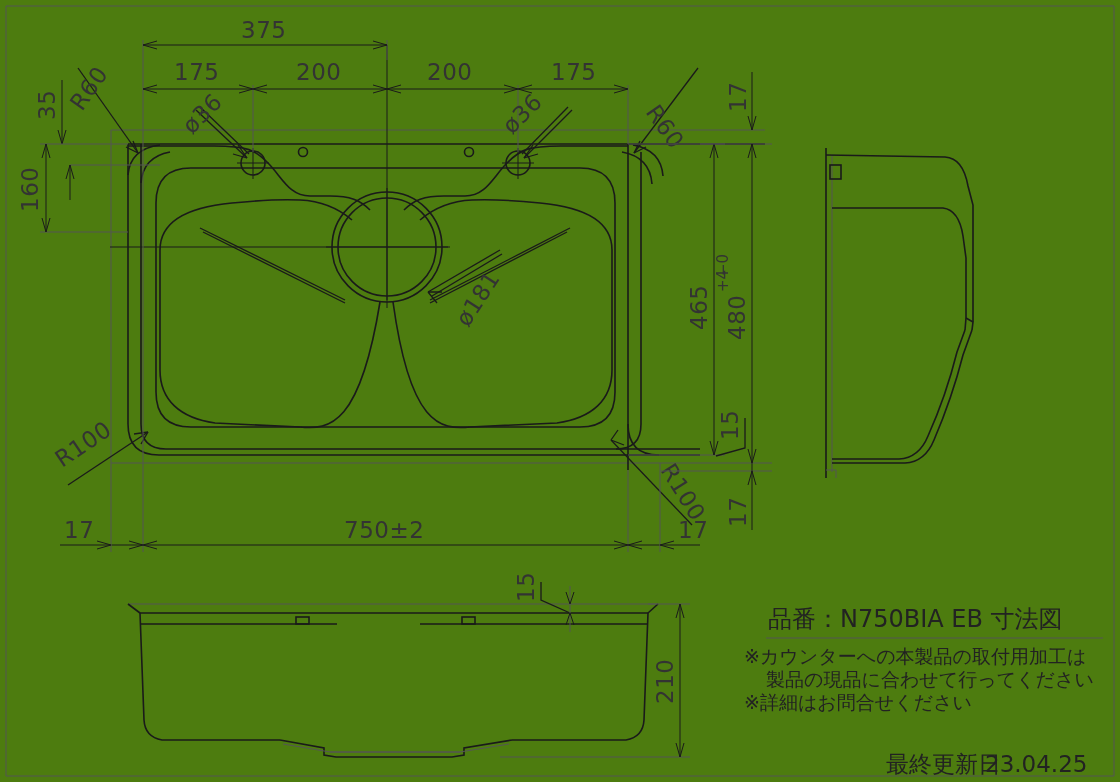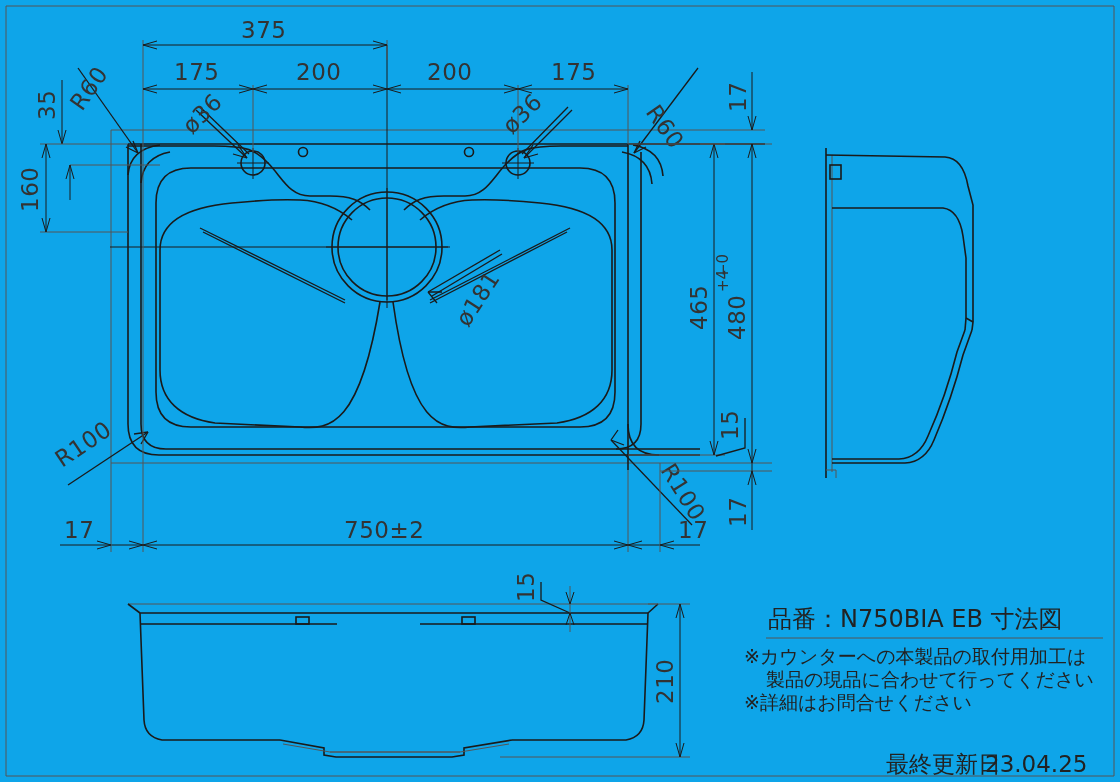--- a/index.html
+++ b/index.html
@@ -1,18 +1,18 @@
 <!DOCTYPE html>
 <html><head>
 <meta charset="utf-8">
 <style>
   html,body{margin:0;padding:0;background:#ffffff;}
   body{width:1120px;height:782px;overflow:hidden;
        font-family:"DejaVu Sans","Liberation Sans",sans-serif;}
-  #sheet{position:relative;width:1120px;height:782px;background:#0ea5e9;}
+  #sheet{position:relative;width:1120px;height:782px;background:#4d7c0f;}
   svg{display:block;}
   .ln{fill:none;stroke:#1a1a1a;stroke-width:1.6;}
   .ln-thin{fill:none;stroke:#555;stroke-width:1.0;}
   .ln-dim{fill:none;stroke:#1a1a1a;stroke-width:1.0;}
   .ln-ext{fill:none;stroke:#555;stroke-width:1.0;}
   .ln-center{fill:none;stroke:#1a1a1a;stroke-width:1.0;}
   .lead{fill:none;stroke:#1a1a1a;stroke-width:1.3;}
   .dimtxt{font-family:"DejaVu Sans","Liberation Sans",sans-serif;
           font-size:23px;fill:#333;letter-spacing:0.5px;}
   .dimtxt-sm{font-family:"DejaVu Sans","Liberation Sans",sans-serif;

